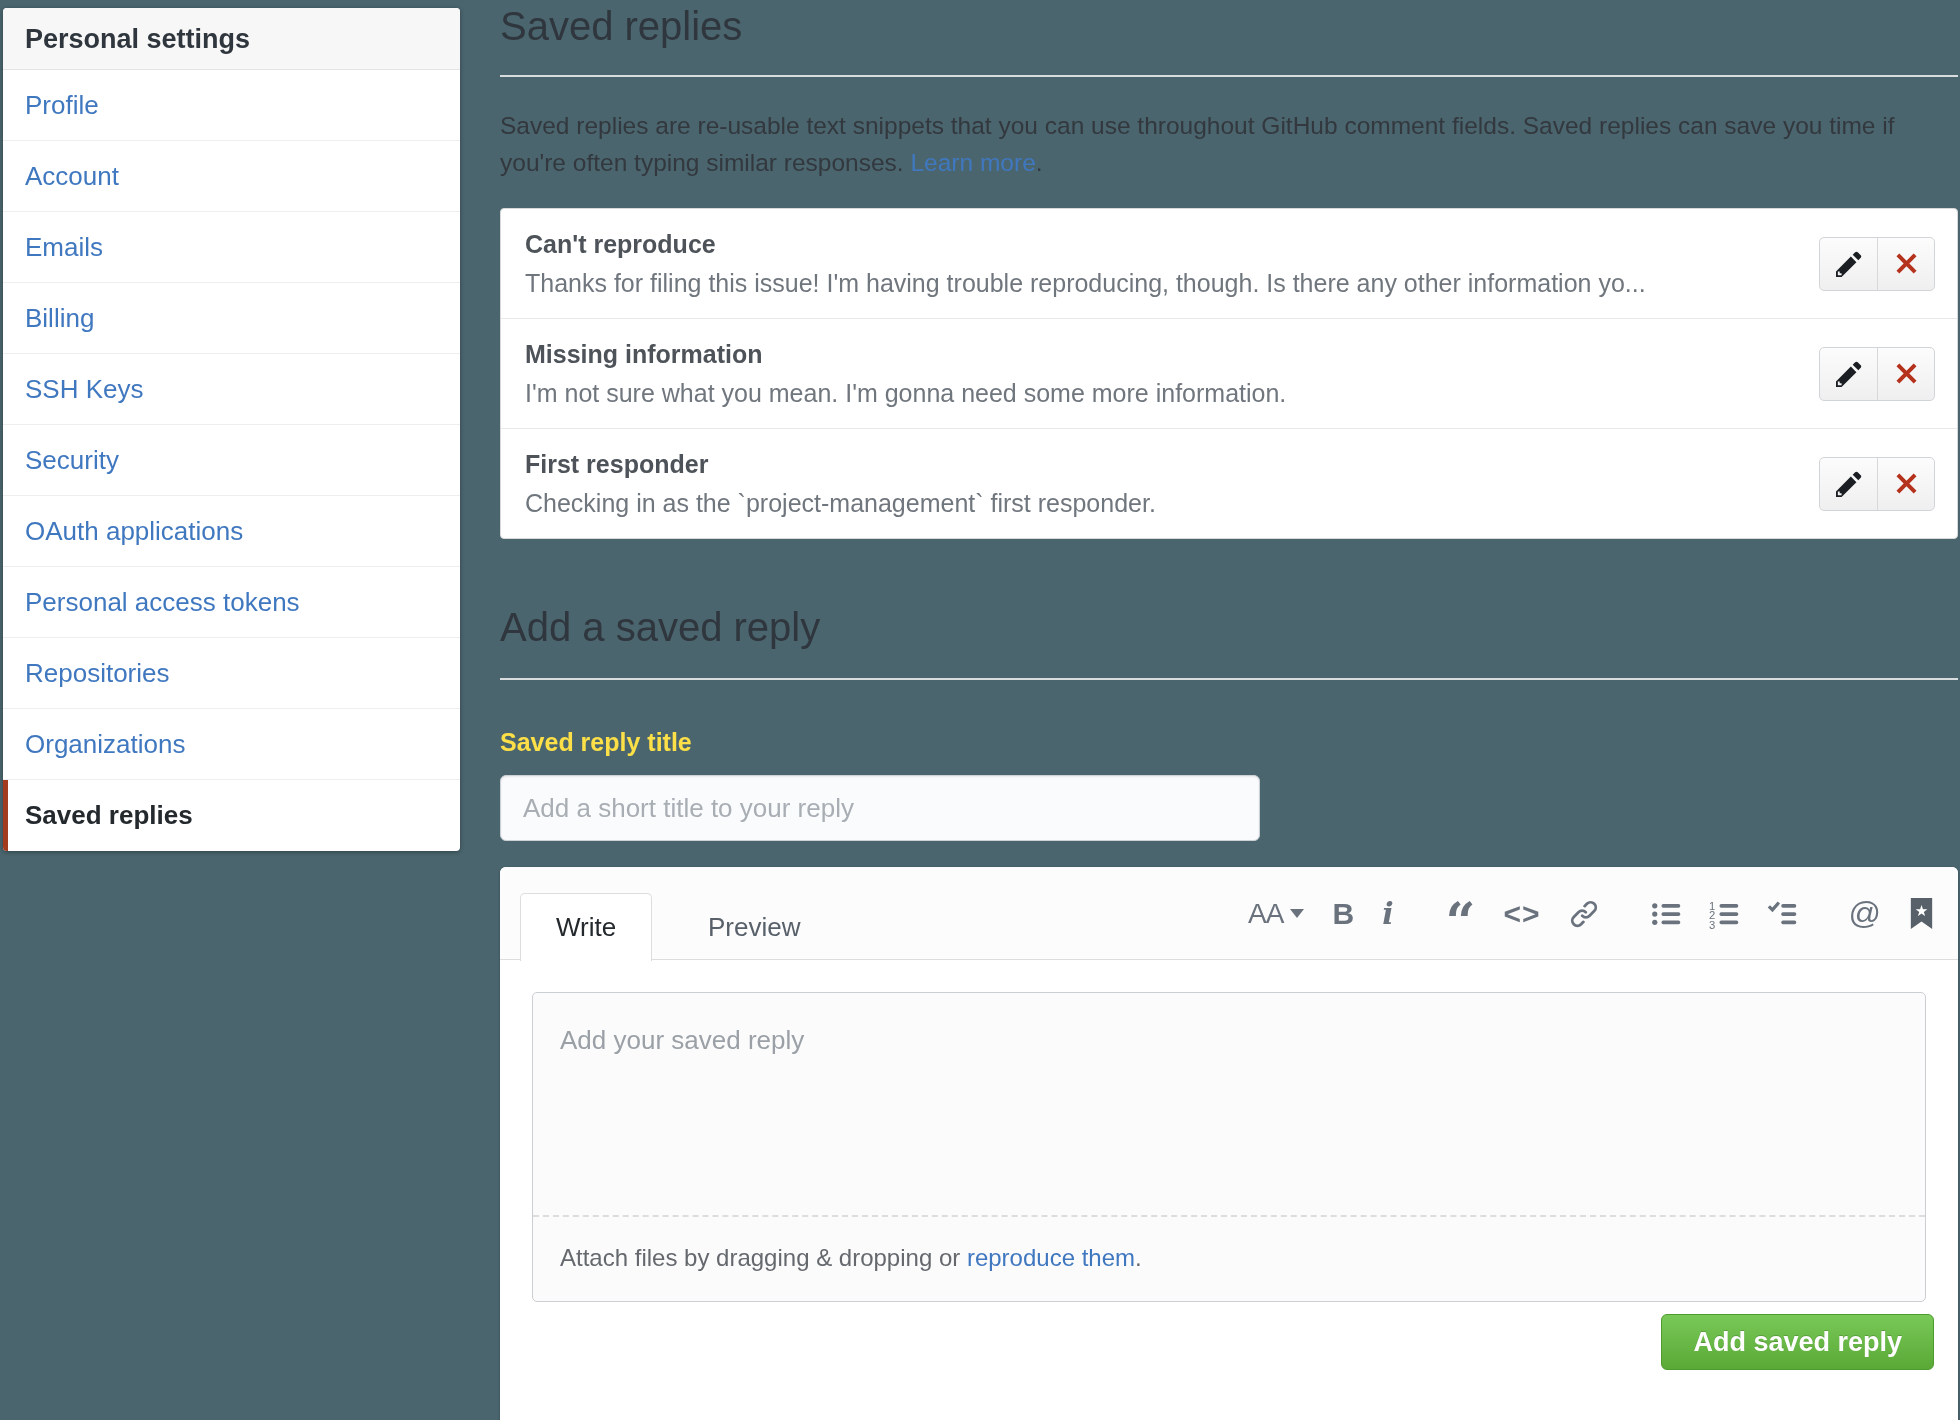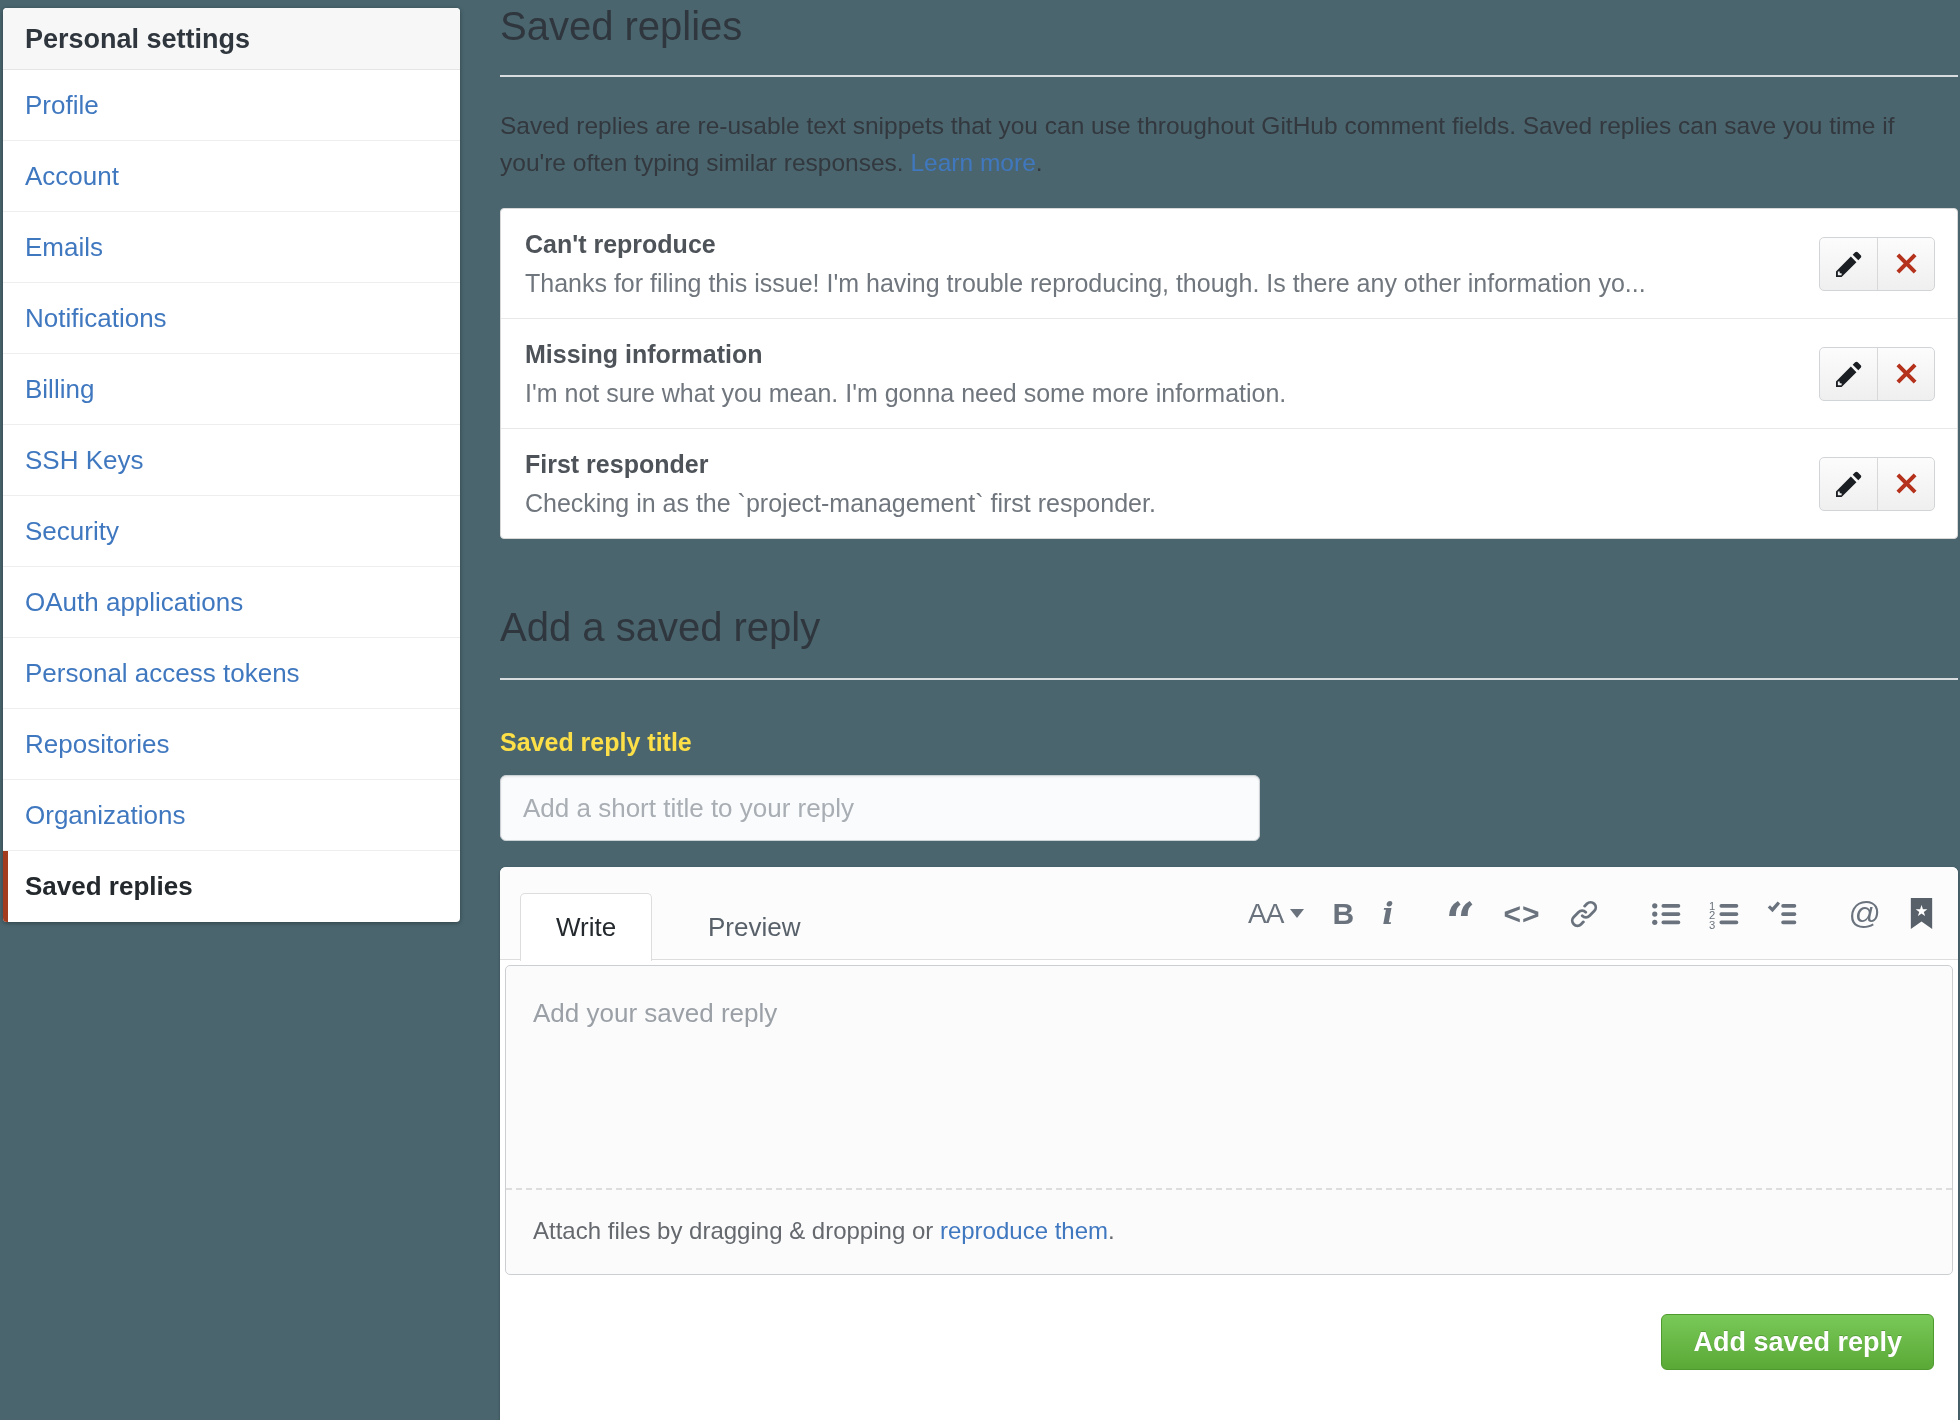--- a/index.html
+++ b/index.html
@@ -114,21 +114,21 @@
   [data-name="bold-icon"] .g { font-size: 30px; font-weight: bold; }
   [data-name="italic-icon"] .g { font-family: "DejaVu Serif", serif; font-style: italic; font-weight: bold; font-size: 30px; }
   [data-name="quote-icon"] .g {
     font-family: "DejaVu Serif", serif; font-weight: bold; font-size: 52px;
     display: block; height: 38px; line-height: 46px; overflow: hidden; position: relative; top: 4px;
   }
   [data-name="code-icon"] .g { font-size: 30px; font-weight: bold; letter-spacing: 1px; }
   [data-name="mention-icon"] .g { font-size: 32px; }
 
   .editor-box {
-    position: relative; margin: 5px; height: 310px;
+    position: relative; margin: 32px; height: 310px;
     background: #fbfbfc; border: 1px solid #cccfd2; border-radius: 5px;
   }
   .editor-textarea {
     display: block; width: 100%; height: 222px; resize: none; outline: none;
     background: transparent; border: none; padding: 32px 27px;
     font-family: "Liberation Sans", sans-serif; font-size: 26px; color: #333;
   }
   .editor-textarea::placeholder { color: #9aa0a6; }
   .attach-row {
     position: absolute; left: 0; right: 0; bottom: 0;
@@ -147,21 +147,20 @@
 </style>
 </head>
 <body>
 
 <nav class="sidebar" data-name="settings-sidebar">
   <div class="sidebar-header" data-name="sidebar-title">Personal settings</div>
   <div id="sidebar-items" data-name="sidebar-items">
       <a class="sidebar-item" data-name="sidebar-item-profile">Profile</a>
       <a class="sidebar-item" data-name="sidebar-item-account">Account</a>
       <a class="sidebar-item" data-name="sidebar-item-emails">Emails</a>
-      <a class="sidebar-item" data-name="sidebar-item-notifications">Notifications</a>
       <a class="sidebar-item" data-name="sidebar-item-billing">Billing</a>
       <a class="sidebar-item" data-name="sidebar-item-ssh-keys">SSH Keys</a>
       <a class="sidebar-item" data-name="sidebar-item-security">Security</a>
       <a class="sidebar-item" data-name="sidebar-item-oauth-applications">OAuth applications</a>
       <a class="sidebar-item" data-name="sidebar-item-personal-access-tokens">Personal access tokens</a>
       <a class="sidebar-item" data-name="sidebar-item-repositories">Repositories</a>
       <a class="sidebar-item" data-name="sidebar-item-organizations">Organizations</a>
       <a class="sidebar-item active" data-name="sidebar-item-saved-replies">Saved replies</a>
     </div>
 </nav>

